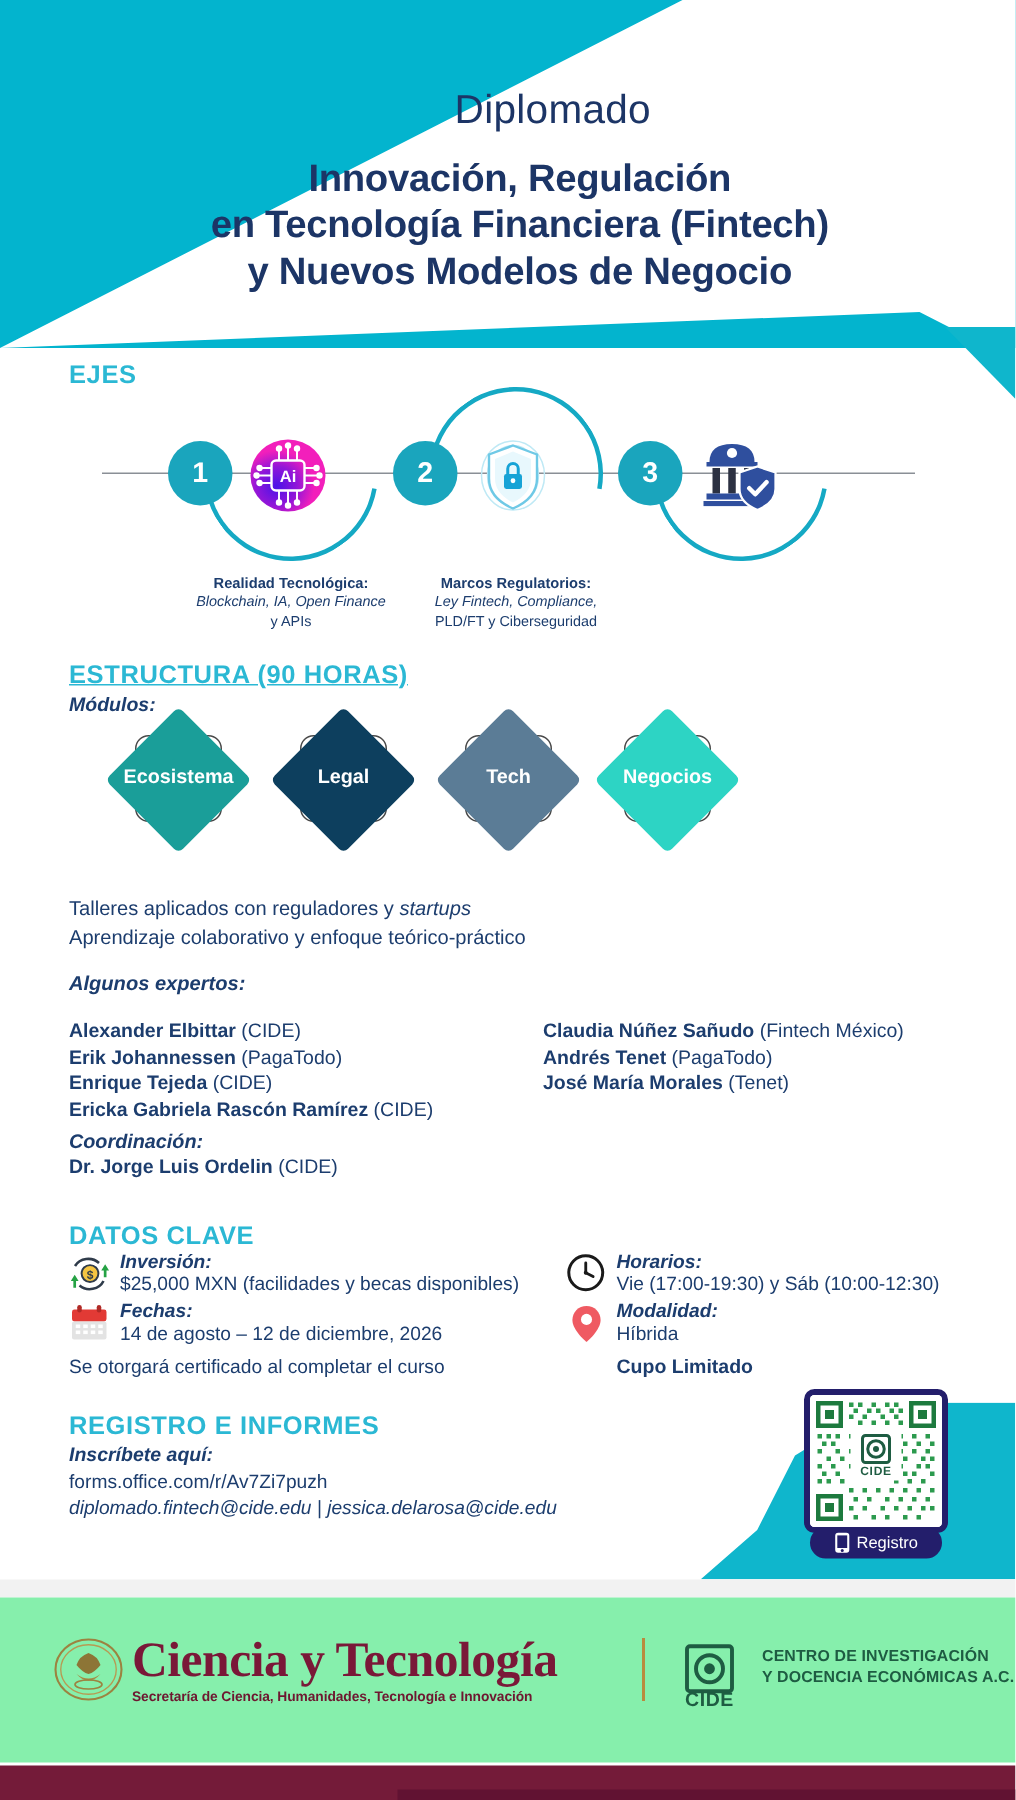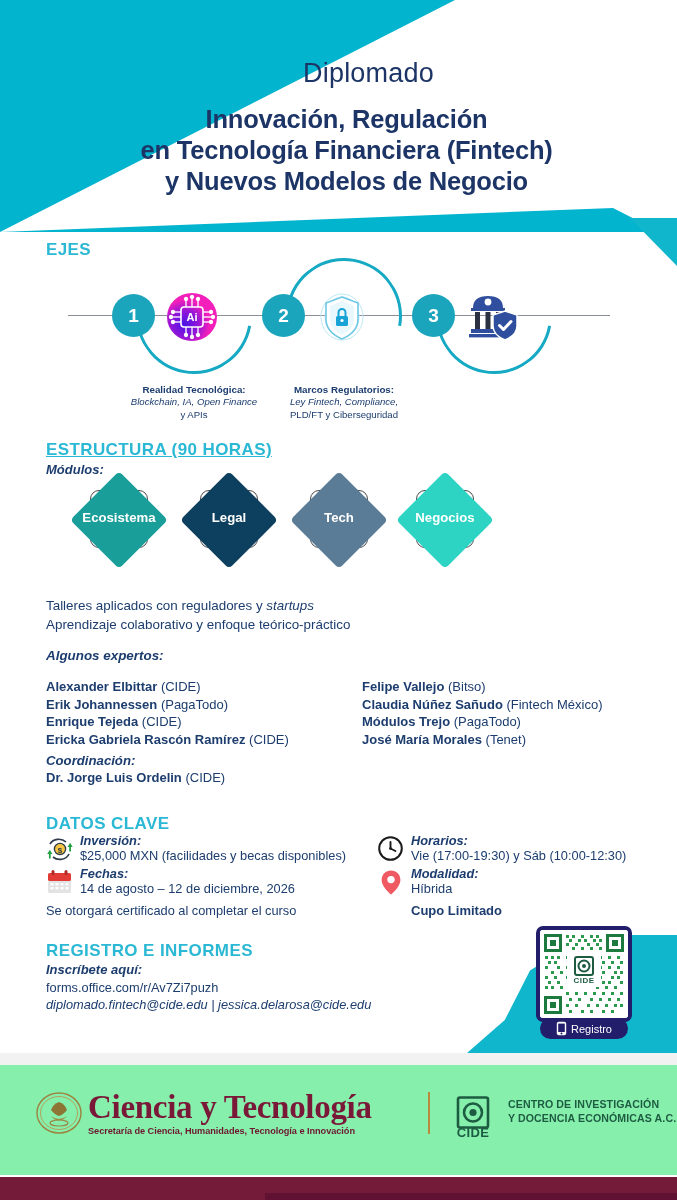--- a/index.html
+++ b/index.html
@@ -299,23 +299,22 @@
   </div>
 
   <div class="expertos-lbl">Algunos expertos:</div>
   <ul class="exp-col left">
     <li><b>Alexander Elbittar</b><span> (CIDE)</span></li>
     <li><b>Erik Johannessen</b><span> (PagaTodo)</span></li>
     <li><b>Enrique Tejeda</b><span> (CIDE)</span></li>
     <li><b>Ericka Gabriela Rascón Ramírez</b><span> (CIDE)</span></li>
   </ul>
   <ul class="exp-col right">
-    <li><b>Felipe Vallejo</b><span> (Bitso)</span></li>
     <li><b>Claudia Núñez Sañudo</b><span> (Fintech México)</span></li>
-    <li><b>Módulos Trejo</b><span> (PagaTodo)</span></li>
+    <li><b>Andrés Tenet</b><span> (PagaTodo)</span></li>
     <li><b>José María Morales</b><span> (Tenet)</span></li>
   </ul>
   <div class="coord-lbl">Coordinación:</div>
   <div class="coord-val"><b>Dr. Jorge Luis Ordelin</b><span> (CIDE)</span></div>
 
   <div class="sec-head datos-head">DATOS CLAVE</div>
 
   <div class="dk-icon" style="left:46px;top:836px">
     <svg width="27" height="27" viewBox="0 0 27 27">
       <path d="M4 8 a10 9 0 0 1 16 -2" fill="none" stroke="#2f3b4a" stroke-width="1.7"></path>

